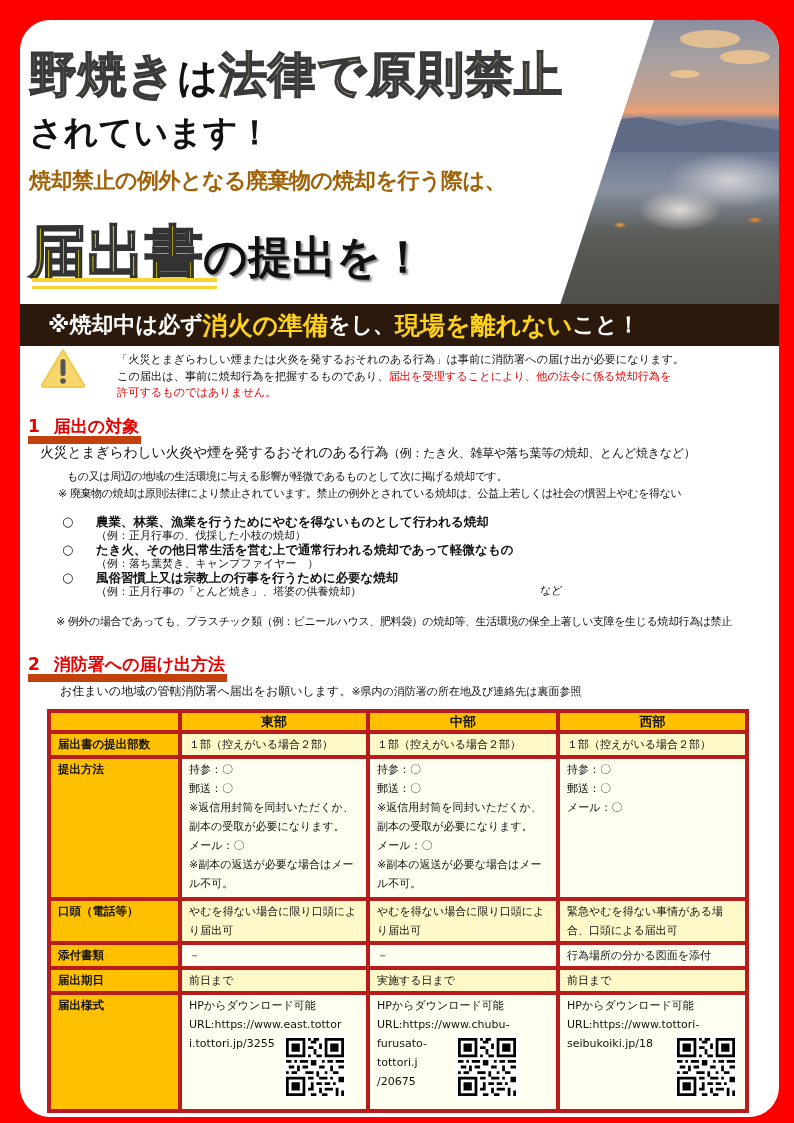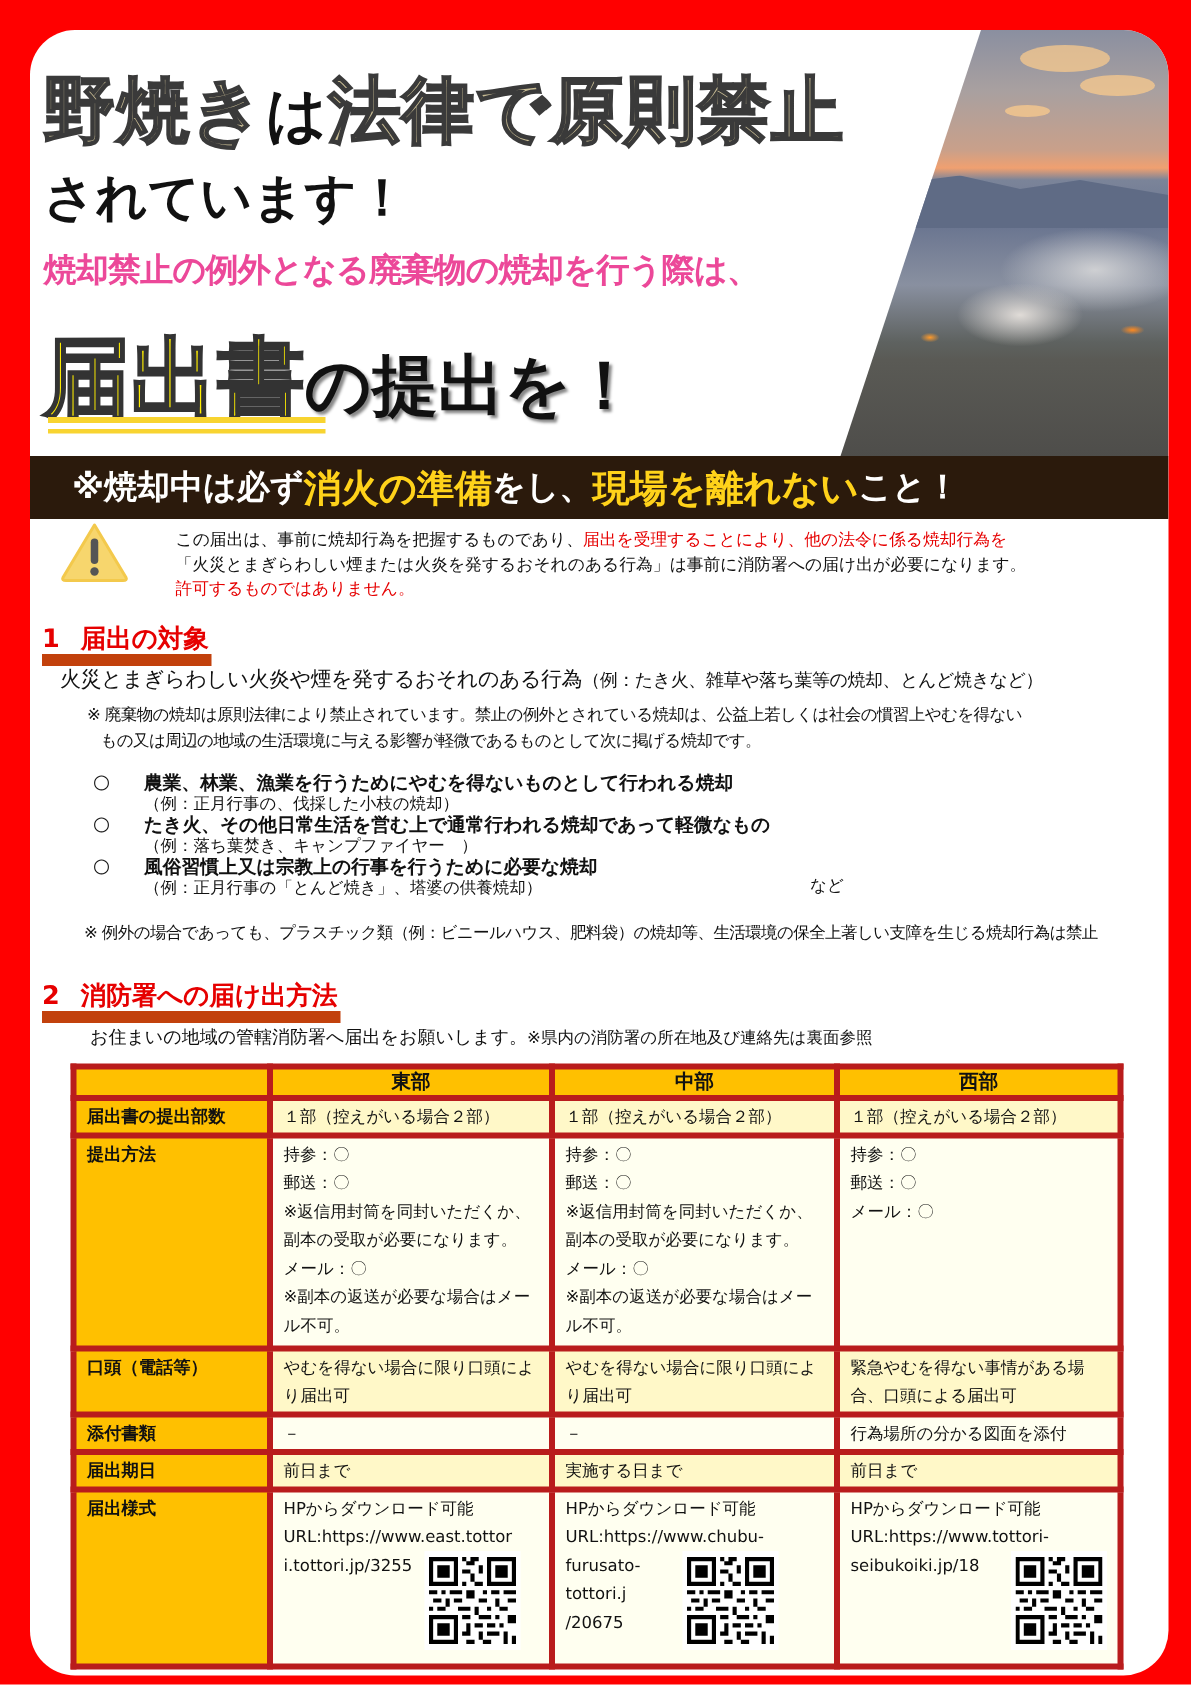--- a/index.html
+++ b/index.html
@@ -15,21 +15,21 @@
       radial-gradient(ellipse 10px 4px at 195px 200px, #ff8a20, rgba(255,120,0,0) 80%),
       linear-gradient(to bottom, #8a8fa0 0px, #a8a0a0 40px, #c9a08a 80px, #f0a070 92px, #7b8499 100px, #6a7590 130px, #8990a0 170px, #5e6260 208px, #5a5a55 220px, #4e4d4a 285px);
   }
   .photo .cloud { position:absolute; border-radius:50%; background: rgba(255,205,140,0.7); }
   .photo .mount { position:absolute; left:0; top:92px; width:219px; height:40px; background:#5f6b85; clip-path: polygon(0 30px, 40px 10px, 80px 5px, 120px 14px, 160px 8px, 219px 18px, 219px 40px, 0 40px); }
 
   .h1 { position: absolute; left: 9px; top: 30px; font-size: 48px; font-weight: 900; letter-spacing: 1px; white-space: nowrap; line-height: 1; }
   .h1 .beige { color: #c8bc94; -webkit-text-stroke: 1.5px #3a3a3a; }
   .h1 .blk { color: #111; font-size: 40px; }
   .h2 { position: absolute; left: 9px; top: 95px; font-size: 34px; font-weight: 900; color: #111; line-height: 1; }
-  .h3 { position: absolute; left: 9px; top: 150px; font-size: 22px; font-weight: 900; color: #ec4899; line-height: 1; letter-spacing: -0.5px; }
+  .h3 { position: absolute; left: 9px; top: 150px; font-size: 22px; font-weight: 900; color: #a16207; line-height: 1; letter-spacing: -0.5px; }
   .h4 { position: absolute; left: 9px; top: 203px; font-size: 58px; font-weight: 900; line-height: 1; white-space: nowrap; }
   .h4 .yel { color: #ffee00; -webkit-text-stroke: 1.5px #333; }
   .h4 .blk2 { color: #111; font-size: 44px; text-shadow: 2px 2px 2px #888; }
   .uline { position: absolute; left: 12px; top: 258px; width: 185px; height: 4px; background: #f8d430; }
   .uline2 { position: absolute; left: 12px; top: 266px; width: 185px; height: 3px; background: #f8d430; }
 
   .band { position: absolute; left: 0; top: 284px; width: 759px; height: 42px; background: #2b1a0c; color: #fff; font-size: 22px; font-weight: 900; display: flex; align-items: center; padding-left: 28px; white-space: nowrap; }
   .band .y { color: #ffd21a; font-size: 25px; }
 
   .warn-icon { position: absolute; left: 20px; top: 328px; width: 46px; height: 40px; }
@@ -90,34 +90,34 @@
       <span class="y">現場を離れない</span>
       <span>こと！</span>
   </div>
 
   <svg class="warn-icon" viewBox="0 0 46 40">
     <path d="M23 2 L44 37 Q45 39 42 39 L4 39 Q1 39 2 37 Z" fill="#f7d66d" stroke="#f3c94c" stroke-width="2" stroke-linejoin="round"></path>
     <rect x="20.5" y="11" width="5" height="17" rx="2.5" fill="#555"></rect>
     <circle cx="23" cy="33" r="2.8" fill="#555"></circle>
   </svg>
   <div class="warn-text">
+    <div>「火災とまぎらわしい煙または火炎を発するおそれのある行為」は事前に消防署への届け出が必要になります。</div>
     <div><span>この届出は、事前に焼却行為を把握するものであり、</span><span class="red">届出を受理することにより、他の法令に係る焼却行為を</span></div>
-    <div>「火災とまぎらわしい煙または火炎を発するおそれのある行為」は事前に消防署への届け出が必要になります。</div>
     <div class="red">許可するものではありません。</div>
   </div>
 
   <div class="sec-title" style="top:396px;">
     <span class="num">1</span><span>届出の対象</span>
   </div>
   <div class="s1-lead" style="top:424px;">
     <span>火災とまぎらわしい火炎や煙を発するおそれのある行為</span><small>（例：たき火、雑草や落ち葉等の焼却、とんど焼きなど）</small>
   </div>
   <div class="s1-note" style="top:448px;">
+    <div style="padding-left:9px;">もの又は周辺の地域の生活環境に与える影響が軽微であるものとして次に掲げる焼却です。</div>
     <div>※ 廃棄物の焼却は原則法律により禁止されています。禁止の例外とされている焼却は、公益上若しくは社会の慣習上やむを得ない</div>
-    <div style="padding-left:9px;">もの又は周辺の地域の生活環境に与える影響が軽微であるものとして次に掲げる焼却です。</div>
   </div>
 
   <div class="s1-list" style="top:494px;">
     <div class="s1-item">
       <span class="circ">○</span>
       <div class="main">農業、林業、漁業を行うためにやむを得ないものとして行われる焼却</div>
       <div class="ex">（例：正月行事の、伐採した小枝の焼却）</div>
     </div>
     <div class="s1-item">
       <span class="circ">○</span>

